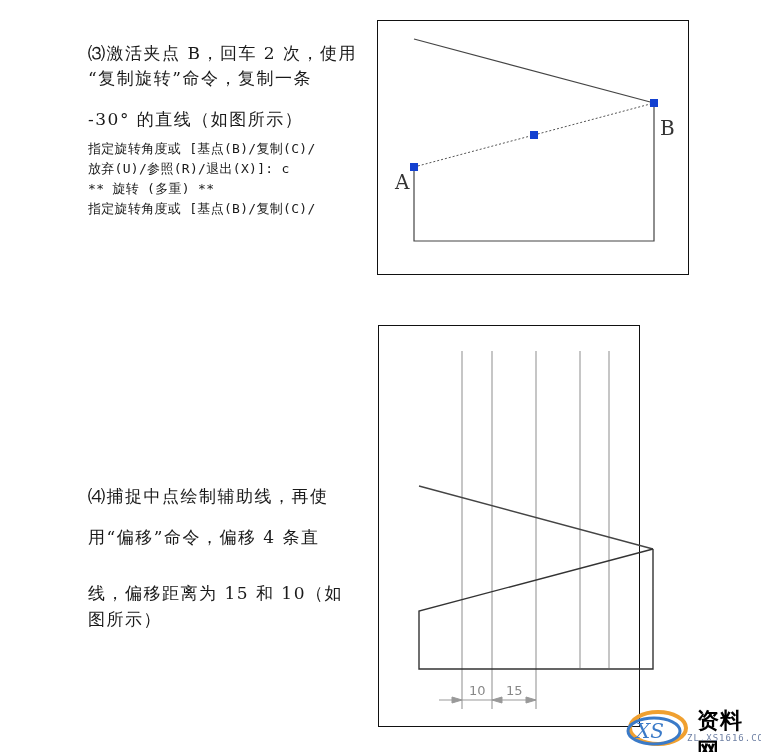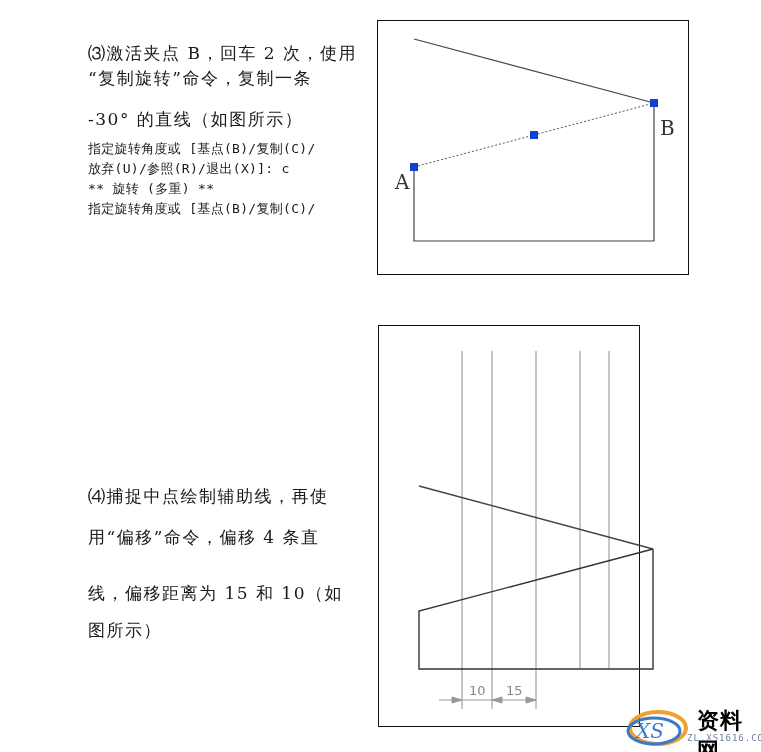--- a/index.html
+++ b/index.html
@@ -48,21 +48,21 @@
     <rect x="272" y="78" width="8" height="8" fill="#1340d0"></rect>
     <text x="17" y="168" font-size="20" font-family="DejaVu Serif, serif" fill="#333">A</text>
     <text x="282" y="114" font-size="20" font-family="DejaVu Serif, serif" fill="#333">B</text>
   </svg>
 </div>
 
 <div class="para" style="left:88px; top:485px;">
   <div class="line" style="top:0px;">⑷捕捉中点绘制辅助线，再使</div>
   <div class="line" style="top:41px;">用“偏移”命令，偏移 4 条直</div>
   <div class="line" style="top:97px;">线，偏移距离为 15 和 10（如</div>
-  <div class="line" style="top:134px;">图所示）</div>
+  <div class="line" style="top:123px;">图所示）</div>
 </div>
 
 <div class="figure" style="left:378px; top:325px; width:262px; height:402px;">
   <svg width="310" height="402" viewBox="0 0 310 402">
 
     <g stroke="#a0a0a0" stroke-width="1.2">
       <line x1="83" y1="25" x2="83" y2="383"></line>
       <line x1="113" y1="25" x2="113" y2="383"></line>
       <line x1="157" y1="25" x2="157" y2="383"></line>
       <line x1="201" y1="25" x2="201" y2="342"></line>

